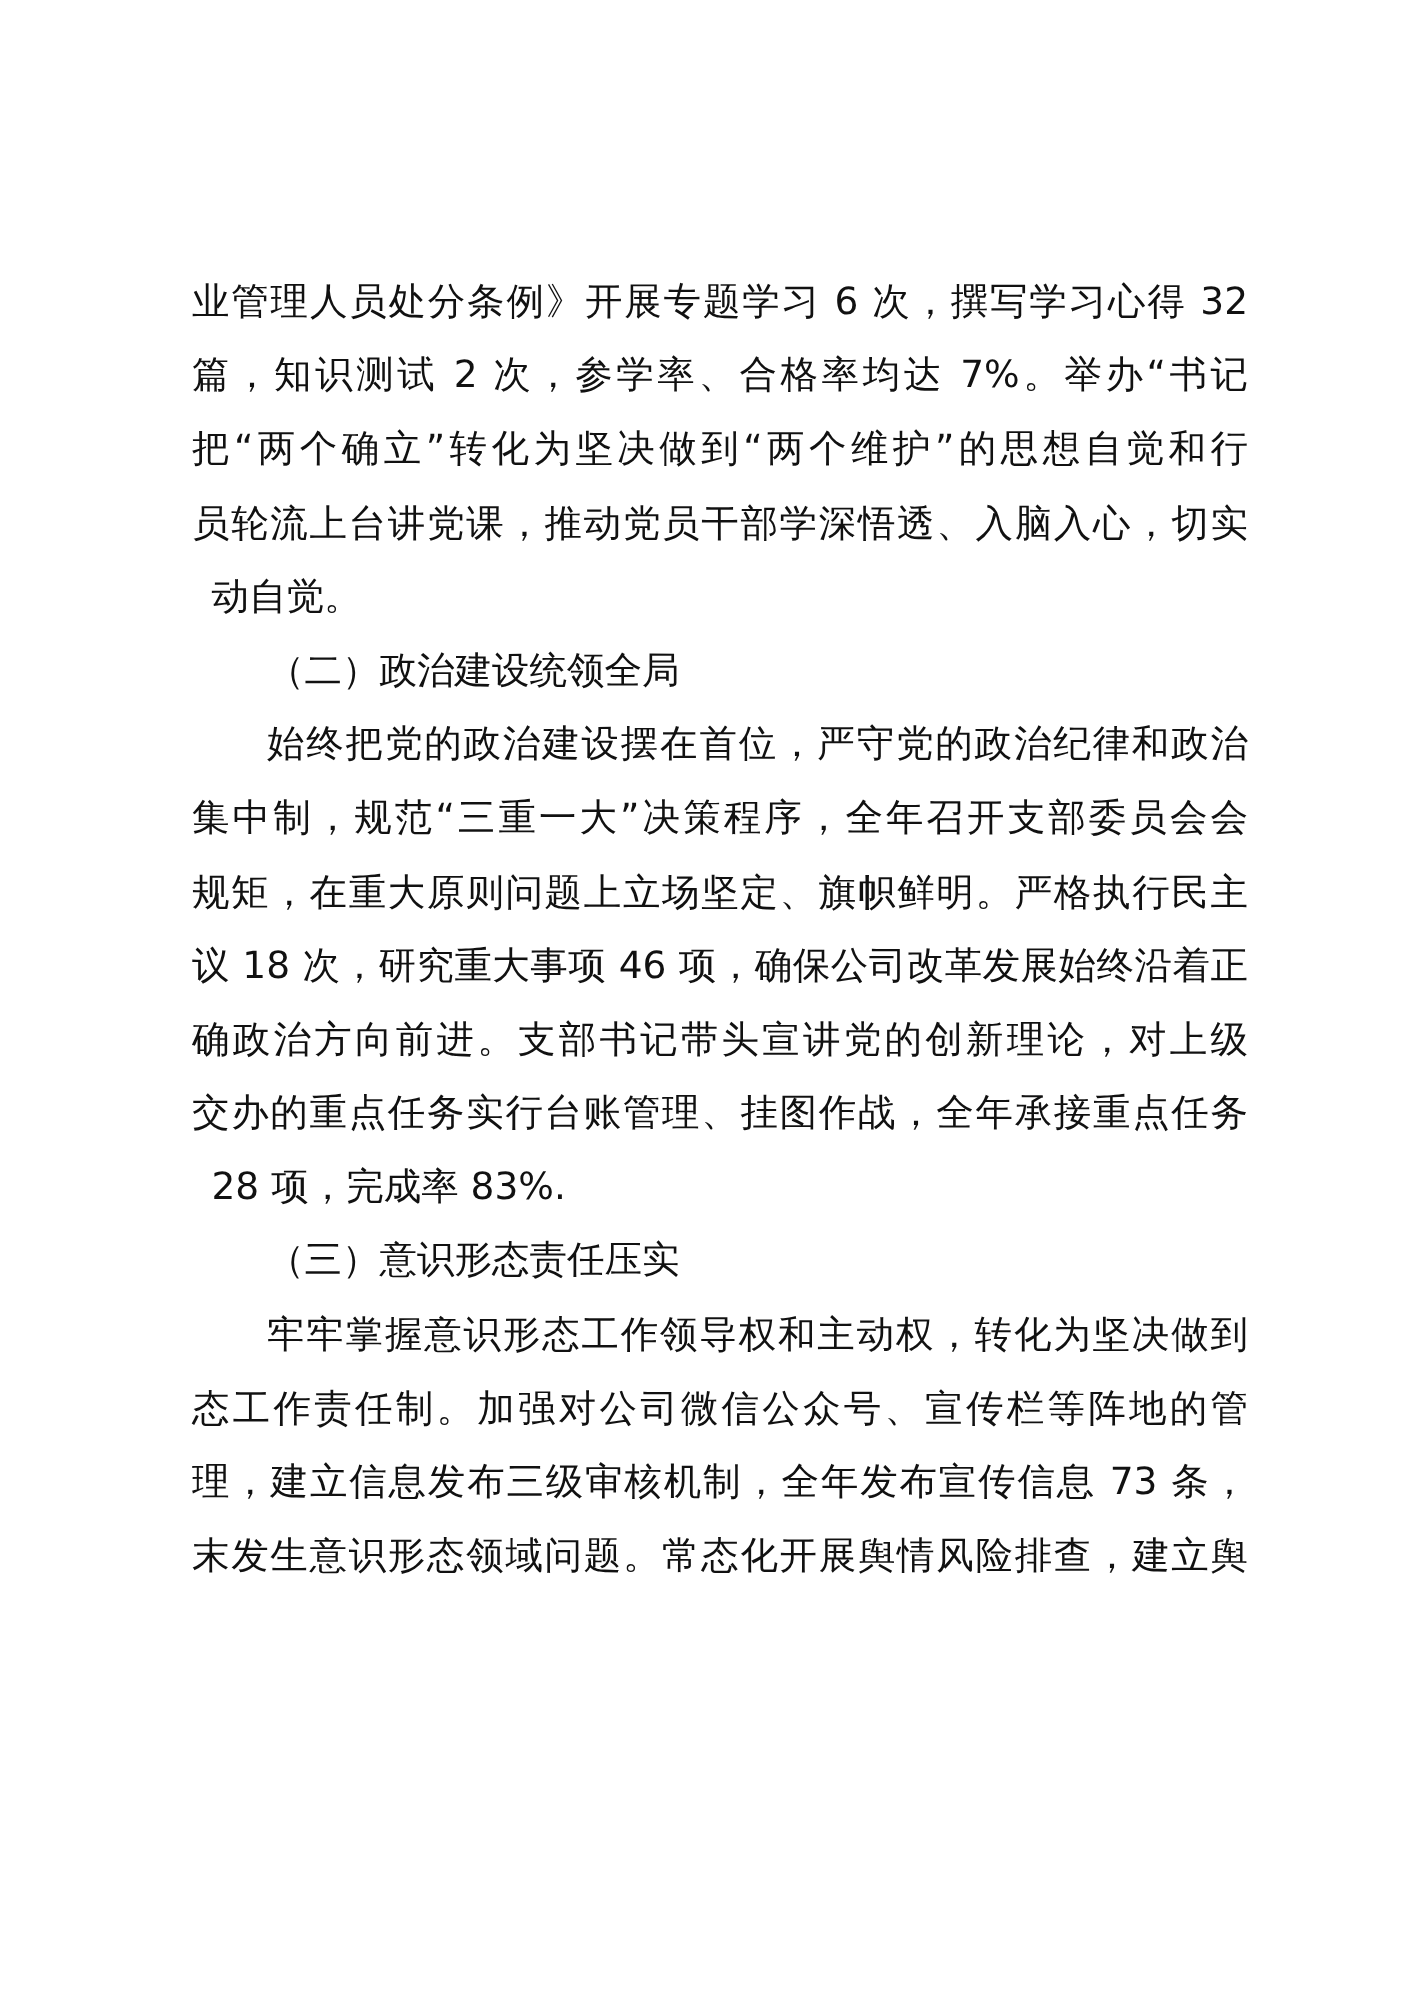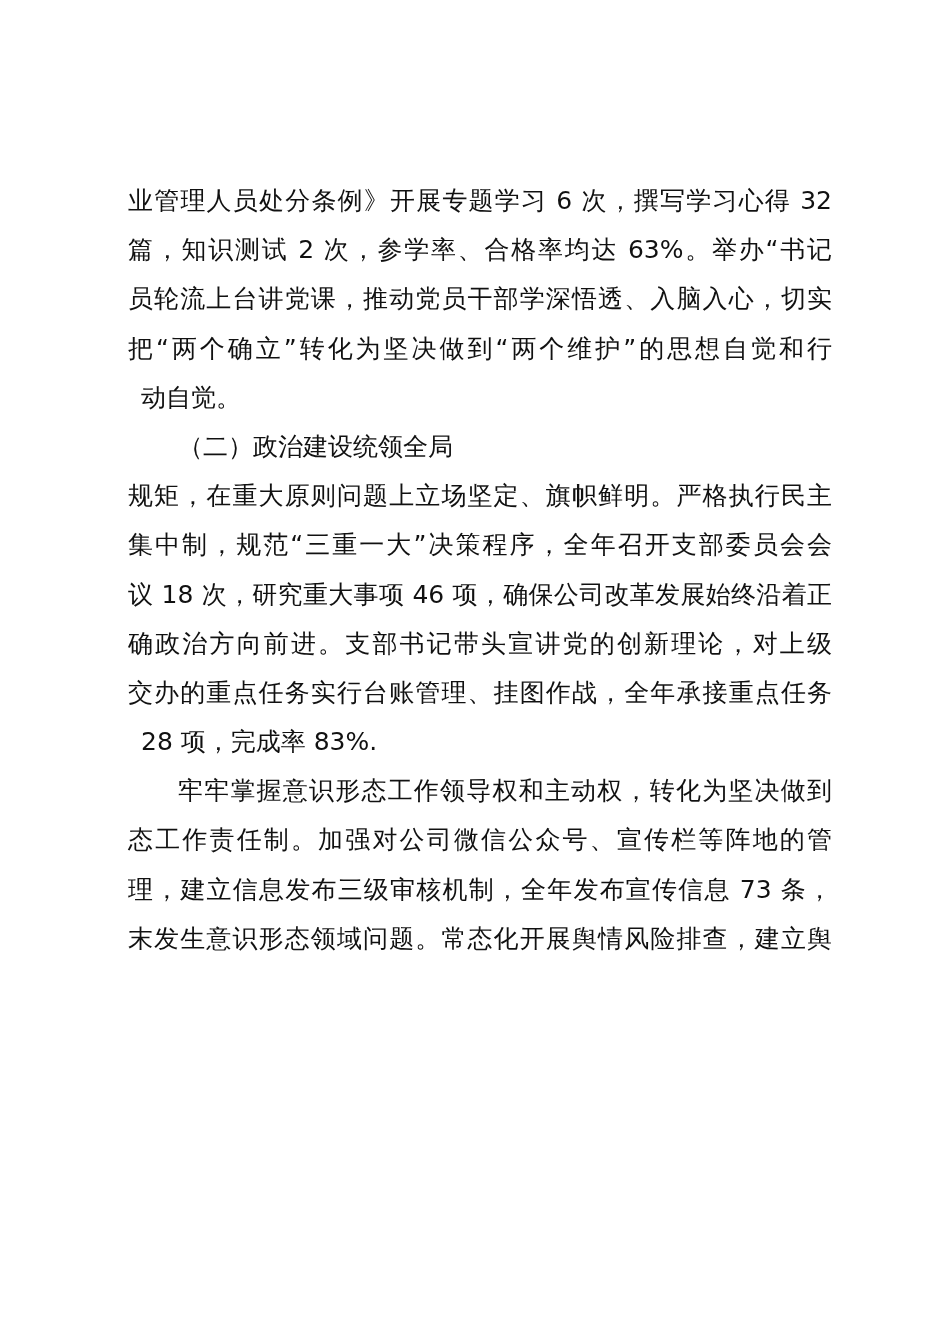--- a/index.html
+++ b/index.html
@@ -10,28 +10,30 @@
           text-align: justify; text-align-last: justify; }
   .line.last { text-align-last: left; margin-left: 13px; }
   .line.indent { padding-left: 50px; }
   .line.heading { padding-left: 50px; text-align-last: left; }
 </style>
 </head>
 <body>
 
 <div class="page">
   <div class="line">业管理人员处分条例》开展专题学习 6 次，撰写学习心得 32</div>
-  <div class="line">篇，知识测试 2 次，参学率、合格率均达 63%。举办“书记</div>
+  <div class="line">篇，知识测试 2 次，参学率、合格率均达 7%。举办“书记</div>
+  <div class="line">把“两个确立”转化为坚决做到“两个维护”的思想自觉和行</div>
   <div class="line">员轮流上台讲党课，推动党员干部学深悟透、入脑入心，切实</div>
-  <div class="line">把“两个确立”转化为坚决做到“两个维护”的思想自觉和行</div>
   <div class="line last">动自觉。</div>
   <div class="line heading">（二）政治建设统领全局</div>
+  <div class="line indent">始终把党的政治建设摆在首位，严守党的政治纪律和政治</div>
+  <div class="line">集中制，规范“三重一大”决策程序，全年召开支部委员会会</div>
   <div class="line">规矩，在重大原则问题上立场坚定、旗帜鲜明。严格执行民主</div>
-  <div class="line">集中制，规范“三重一大”决策程序，全年召开支部委员会会</div>
   <div class="line">议 18 次，研究重大事项 46 项，确保公司改革发展始终沿着正</div>
   <div class="line">确政治方向前进。支部书记带头宣讲党的创新理论，对上级</div>
   <div class="line">交办的重点任务实行台账管理、挂图作战，全年承接重点任务</div>
   <div class="line last">28 项，完成率 83%.</div>
+  <div class="line heading">（三）意识形态责任压实</div>
   <div class="line indent">牢牢掌握意识形态工作领导权和主动权，转化为坚决做到</div>
   <div class="line">态工作责任制。加强对公司微信公众号、宣传栏等阵地的管</div>
   <div class="line">理，建立信息发布三级审核机制，全年发布宣传信息 73 条，</div>
   <div class="line">末发生意识形态领域问题。常态化开展舆情风险排查，建立舆</div>
 </div>
 
 </body></html>

